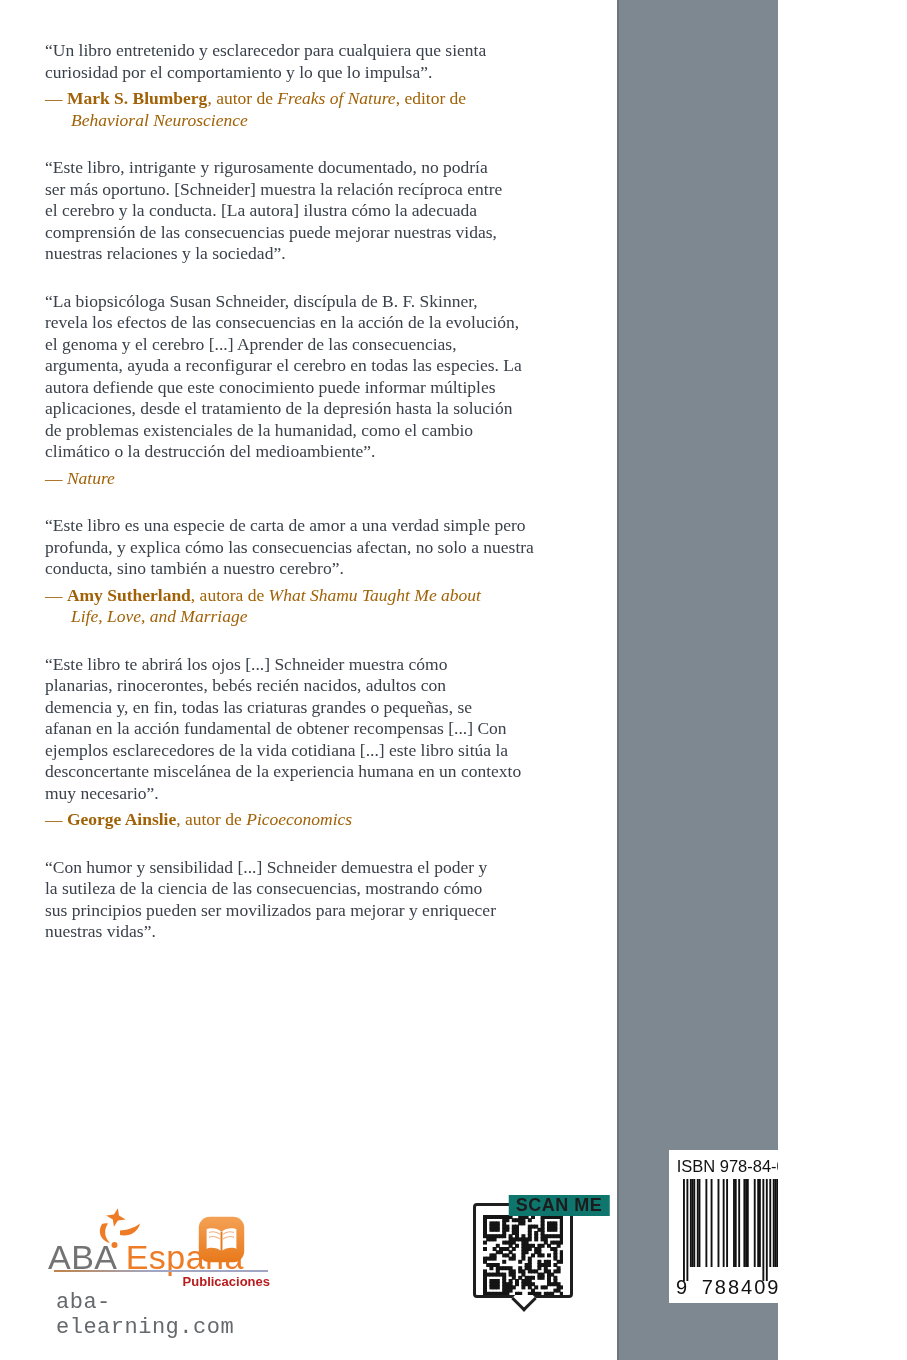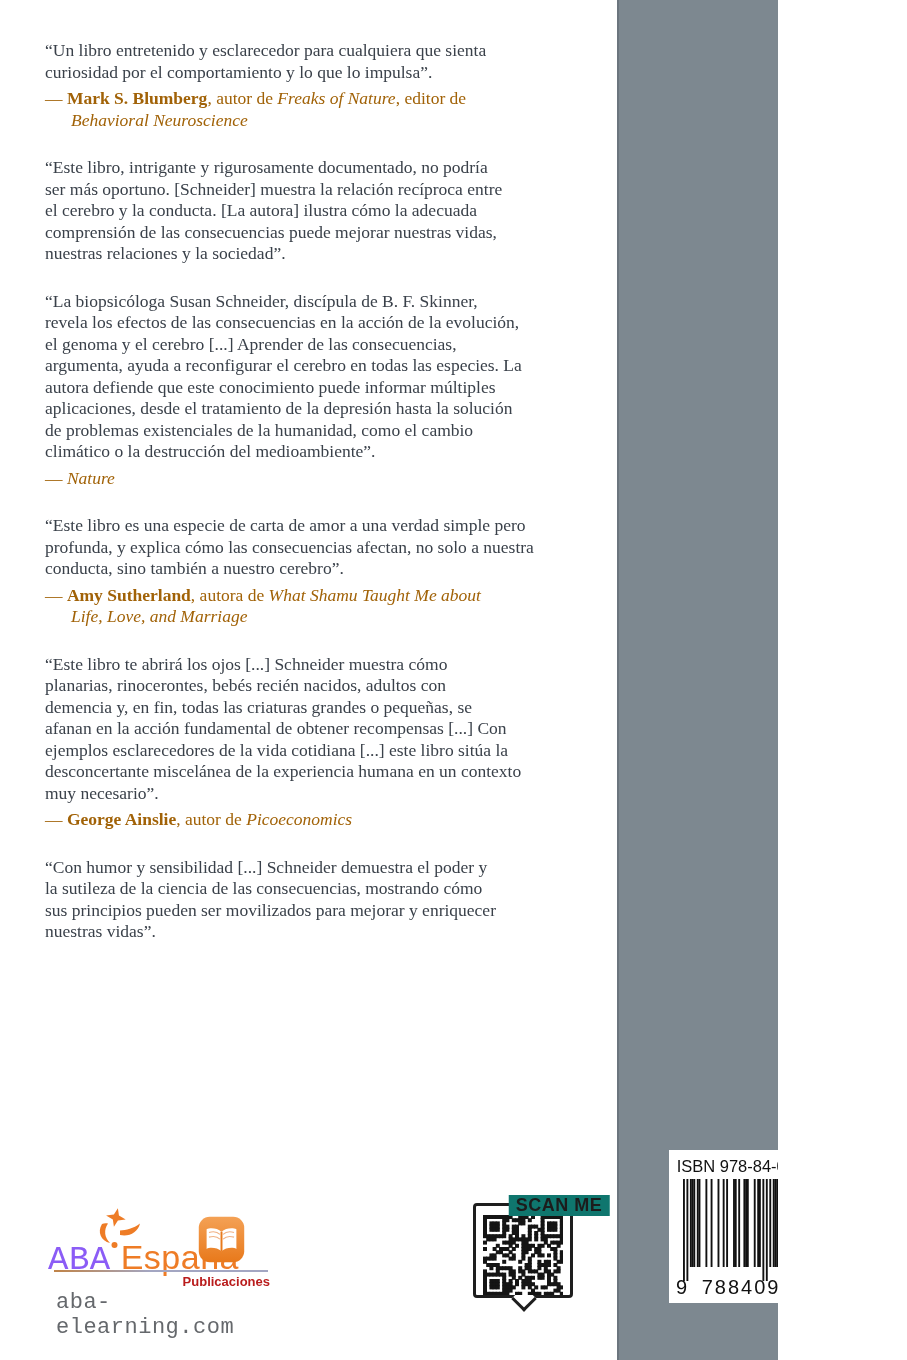--- a/index.html
+++ b/index.html
@@ -17,21 +17,21 @@
         padding-left:26px;text-indent:-26px;}
   .s-p{font-style:normal;font-weight:400;}
   .s-b{font-weight:700;}
   .s-i{font-style:italic;}
 
   
   .logo{position:absolute;left:48px;top:1208px;width:222px;height:115px;
         font-family:"Liberation Sans","DejaVu Sans",sans-serif;}
   .bird{position:absolute;left:44px;top:0px;}
   .logo-text{position:absolute;left:0px;top:30px;font-size:34px;letter-spacing:0.5px;white-space:nowrap;}
-  .logo-aba{color:#8b5cf6;font-family:Liberation Mono, monospace;}
+  .logo-aba{color:#737373;}
   .logo-esp{color:#ee7c26;}
   .logo-book{position:absolute;left:150px;top:8px;}
   .logo-line{position:absolute;left:6px;top:62px;width:214px;height:2px;
              background:linear-gradient(90deg,#c08347 0%,#a3a6c2 45%,#a3a6c2 100%);}
   .logo-tag{position:absolute;right:0px;top:66px;font-size:13px;color:#b91c1c;font-weight:bold;}
   .logo-site{position:absolute;left:8px;top:82px;font-size:22px;color:#65686c;letter-spacing:0.5px;font-family:Liberation Mono, monospace;}
 
   
   .qr{position:absolute;left:473px;top:1194px;width:100px;height:122px;
       font-family:"Liberation Sans","DejaVu Sans",sans-serif;}

